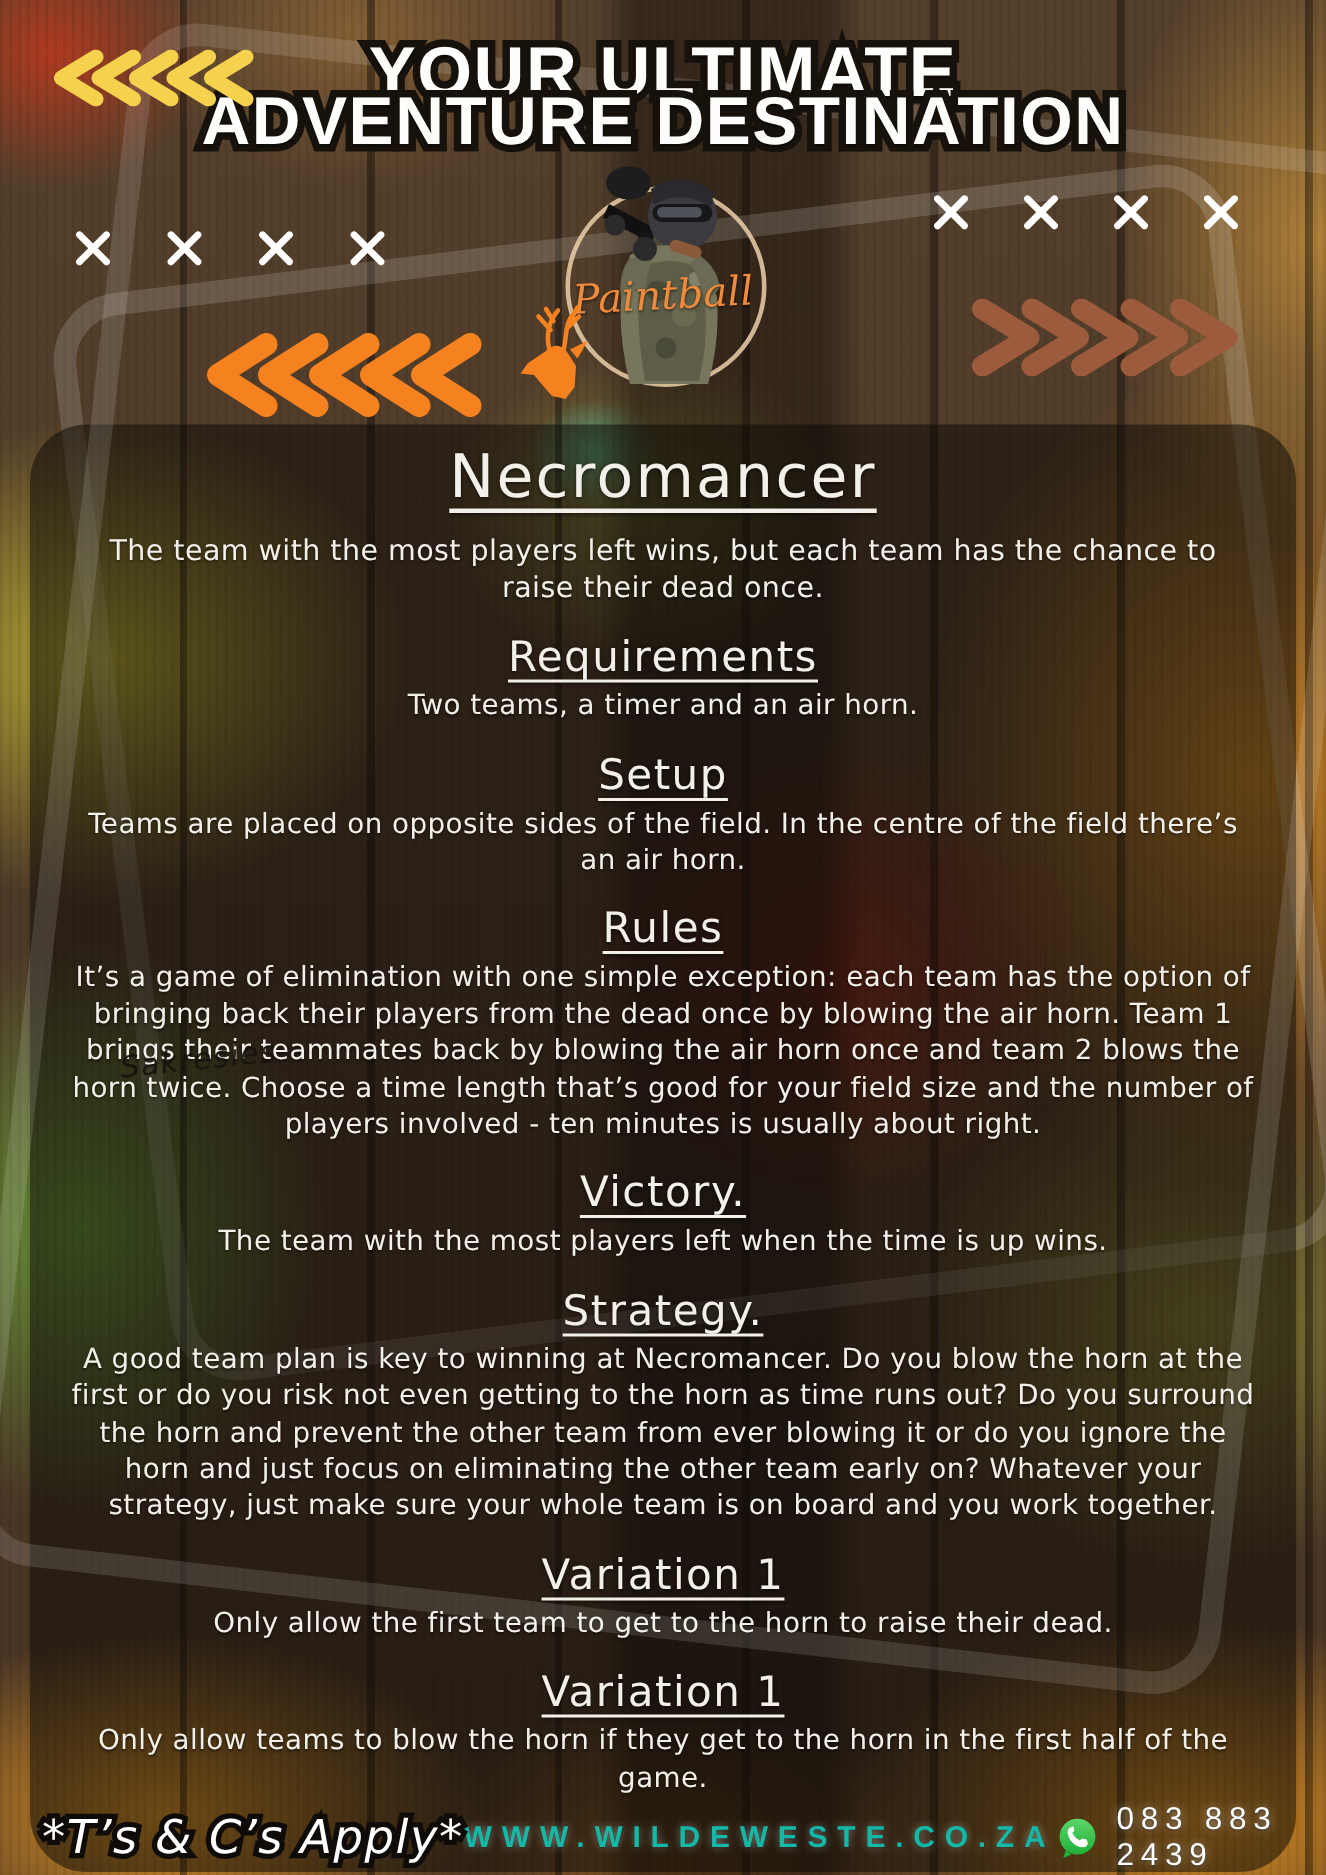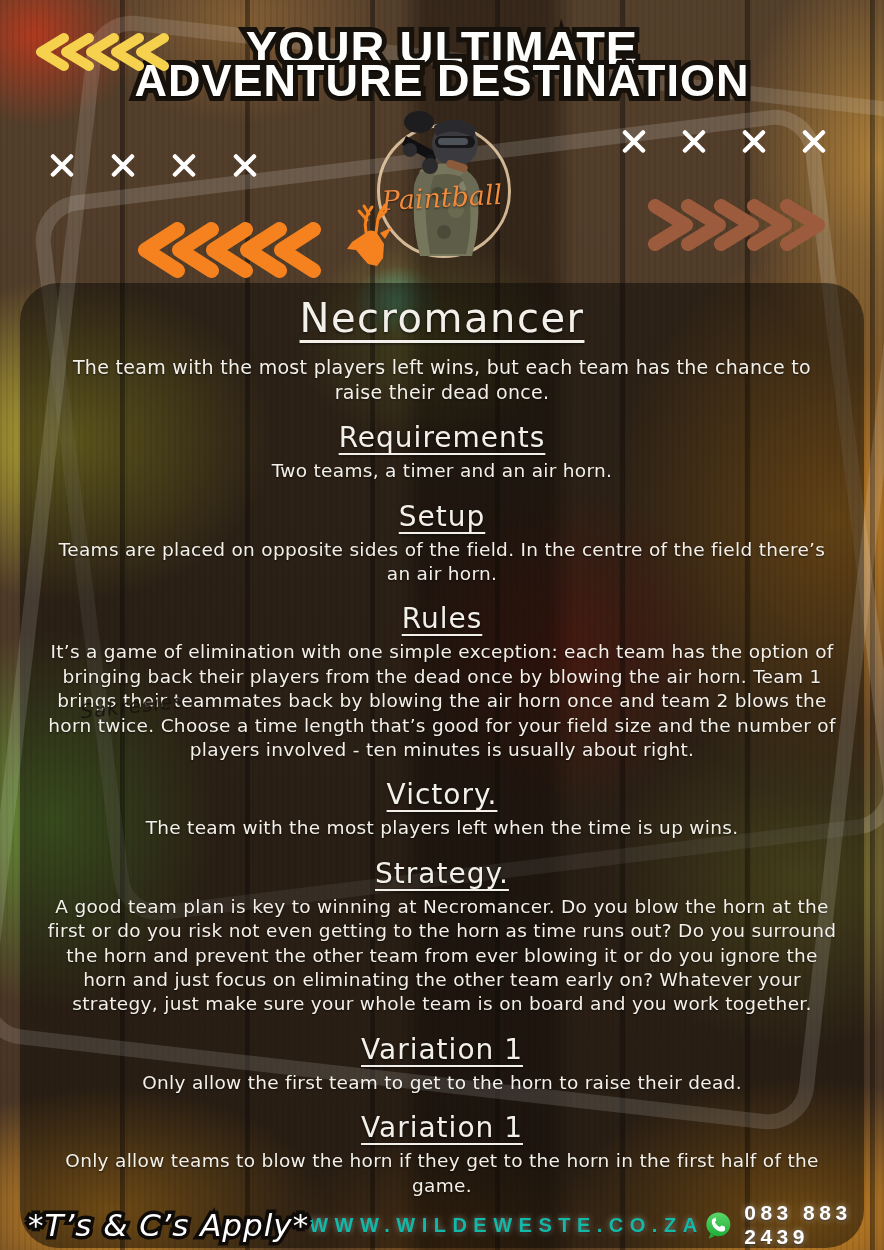--- a/index.html
+++ b/index.html
@@ -91,21 +91,21 @@
   
   .footer{position:absolute; left:28px; right:26px; bottom:1px; z-index:6;
     display:flex; align-items:center; justify-content:space-between;}
   .terms{position:relative; font-size:31px; letter-spacing:1px; font-style:italic;}
   .terms span{display:block; white-space:nowrap;}
   .terms-stroke{position:absolute; left:0; top:0; color:#0e0b08; -webkit-text-stroke:7px #0e0b08;}
   .terms-fill{position:relative; color:#fff;}
   .website{font-family:"Liberation Sans", sans-serif; font-weight:700; font-size:20px;
     letter-spacing:6.5px; color:#14b8a6; text-shadow:0 0 6px rgba(255,255,255,.45), 0 1px 2px rgba(0,0,0,.6);}
   .phone-wrap{display:flex; align-items:center; gap:12px;}
-  .phone{font-family:"Liberation Sans", sans-serif; font-weight:700; font-size:21px;
+  .phone{font-family:"Liberation Sans", sans-serif; font-weight:400; font-size:21px;
     letter-spacing:4.5px; color:#fff; text-shadow:0 0 6px rgba(255,255,255,.5), 0 1px 2px rgba(0,0,0,.6);}
 </style>
 </head>
 <body>
 
 <div class="poster">
   <div class="bg"></div>
   <div class="frame frame-a"></div>
 
   <div class="headline headline-1">

